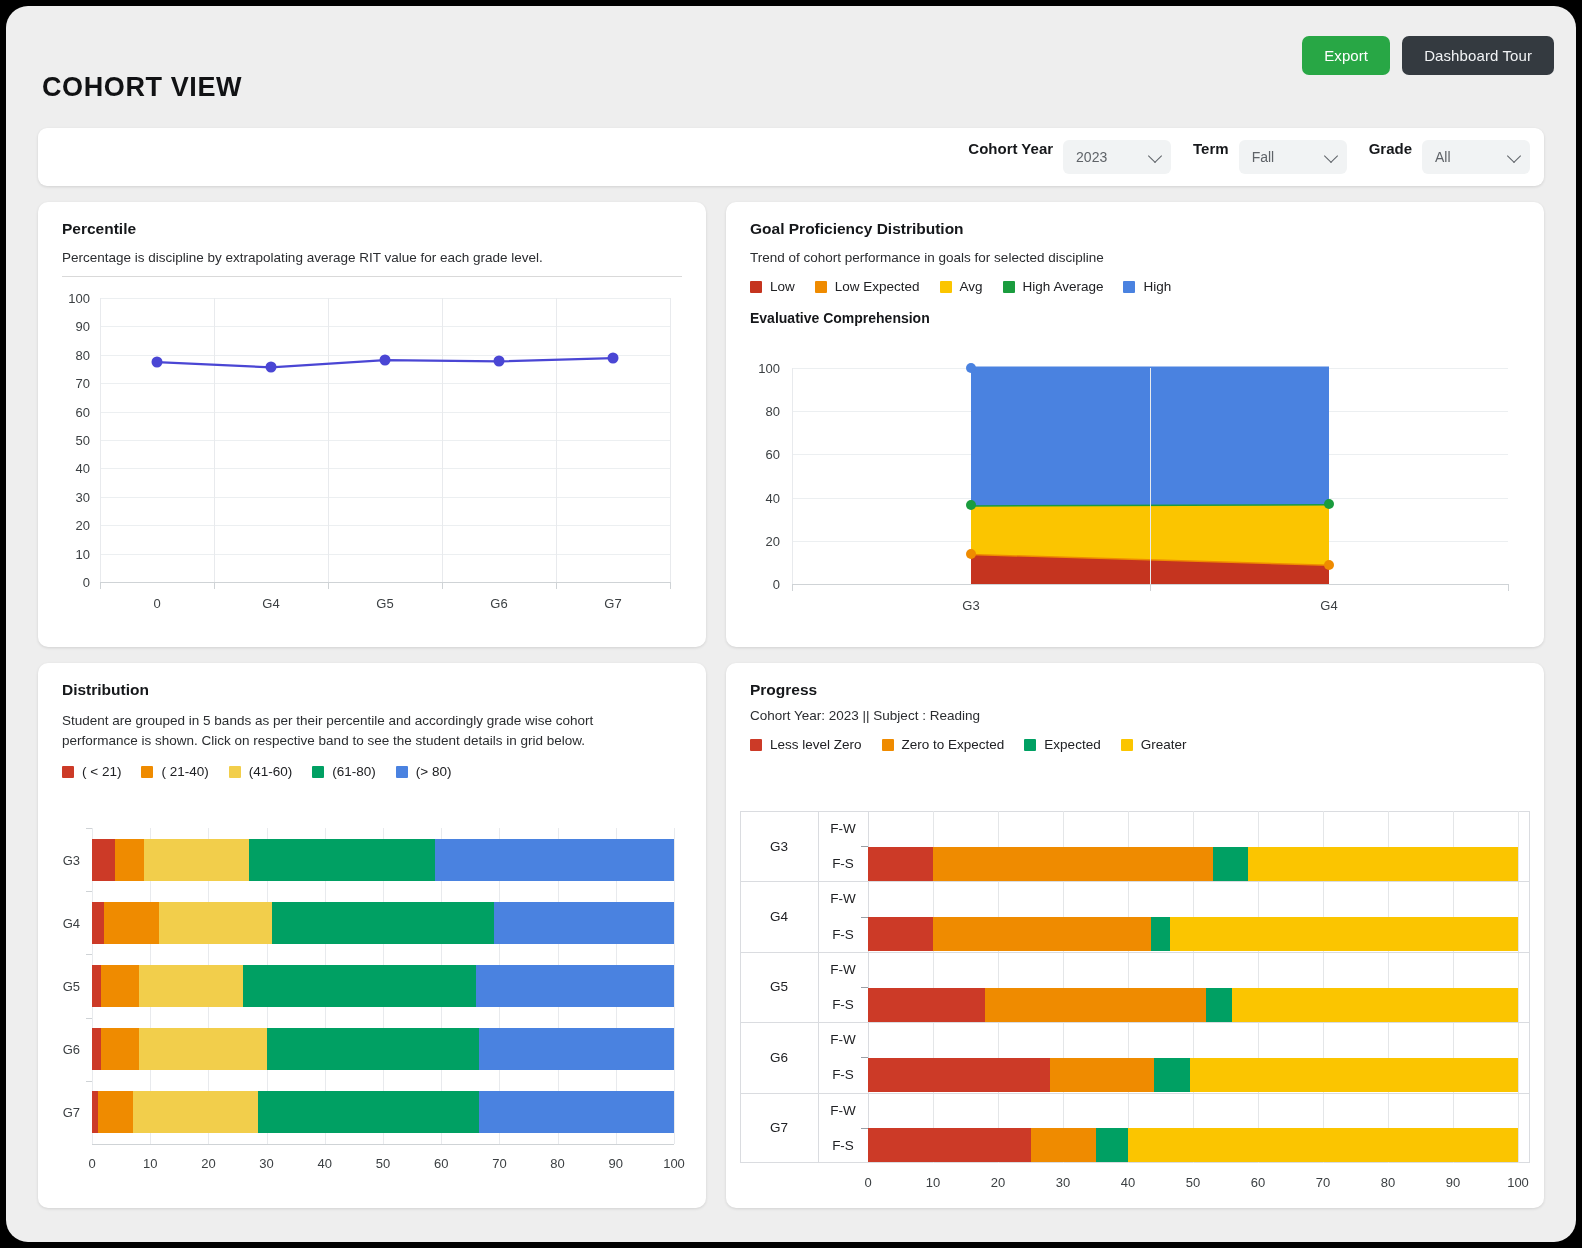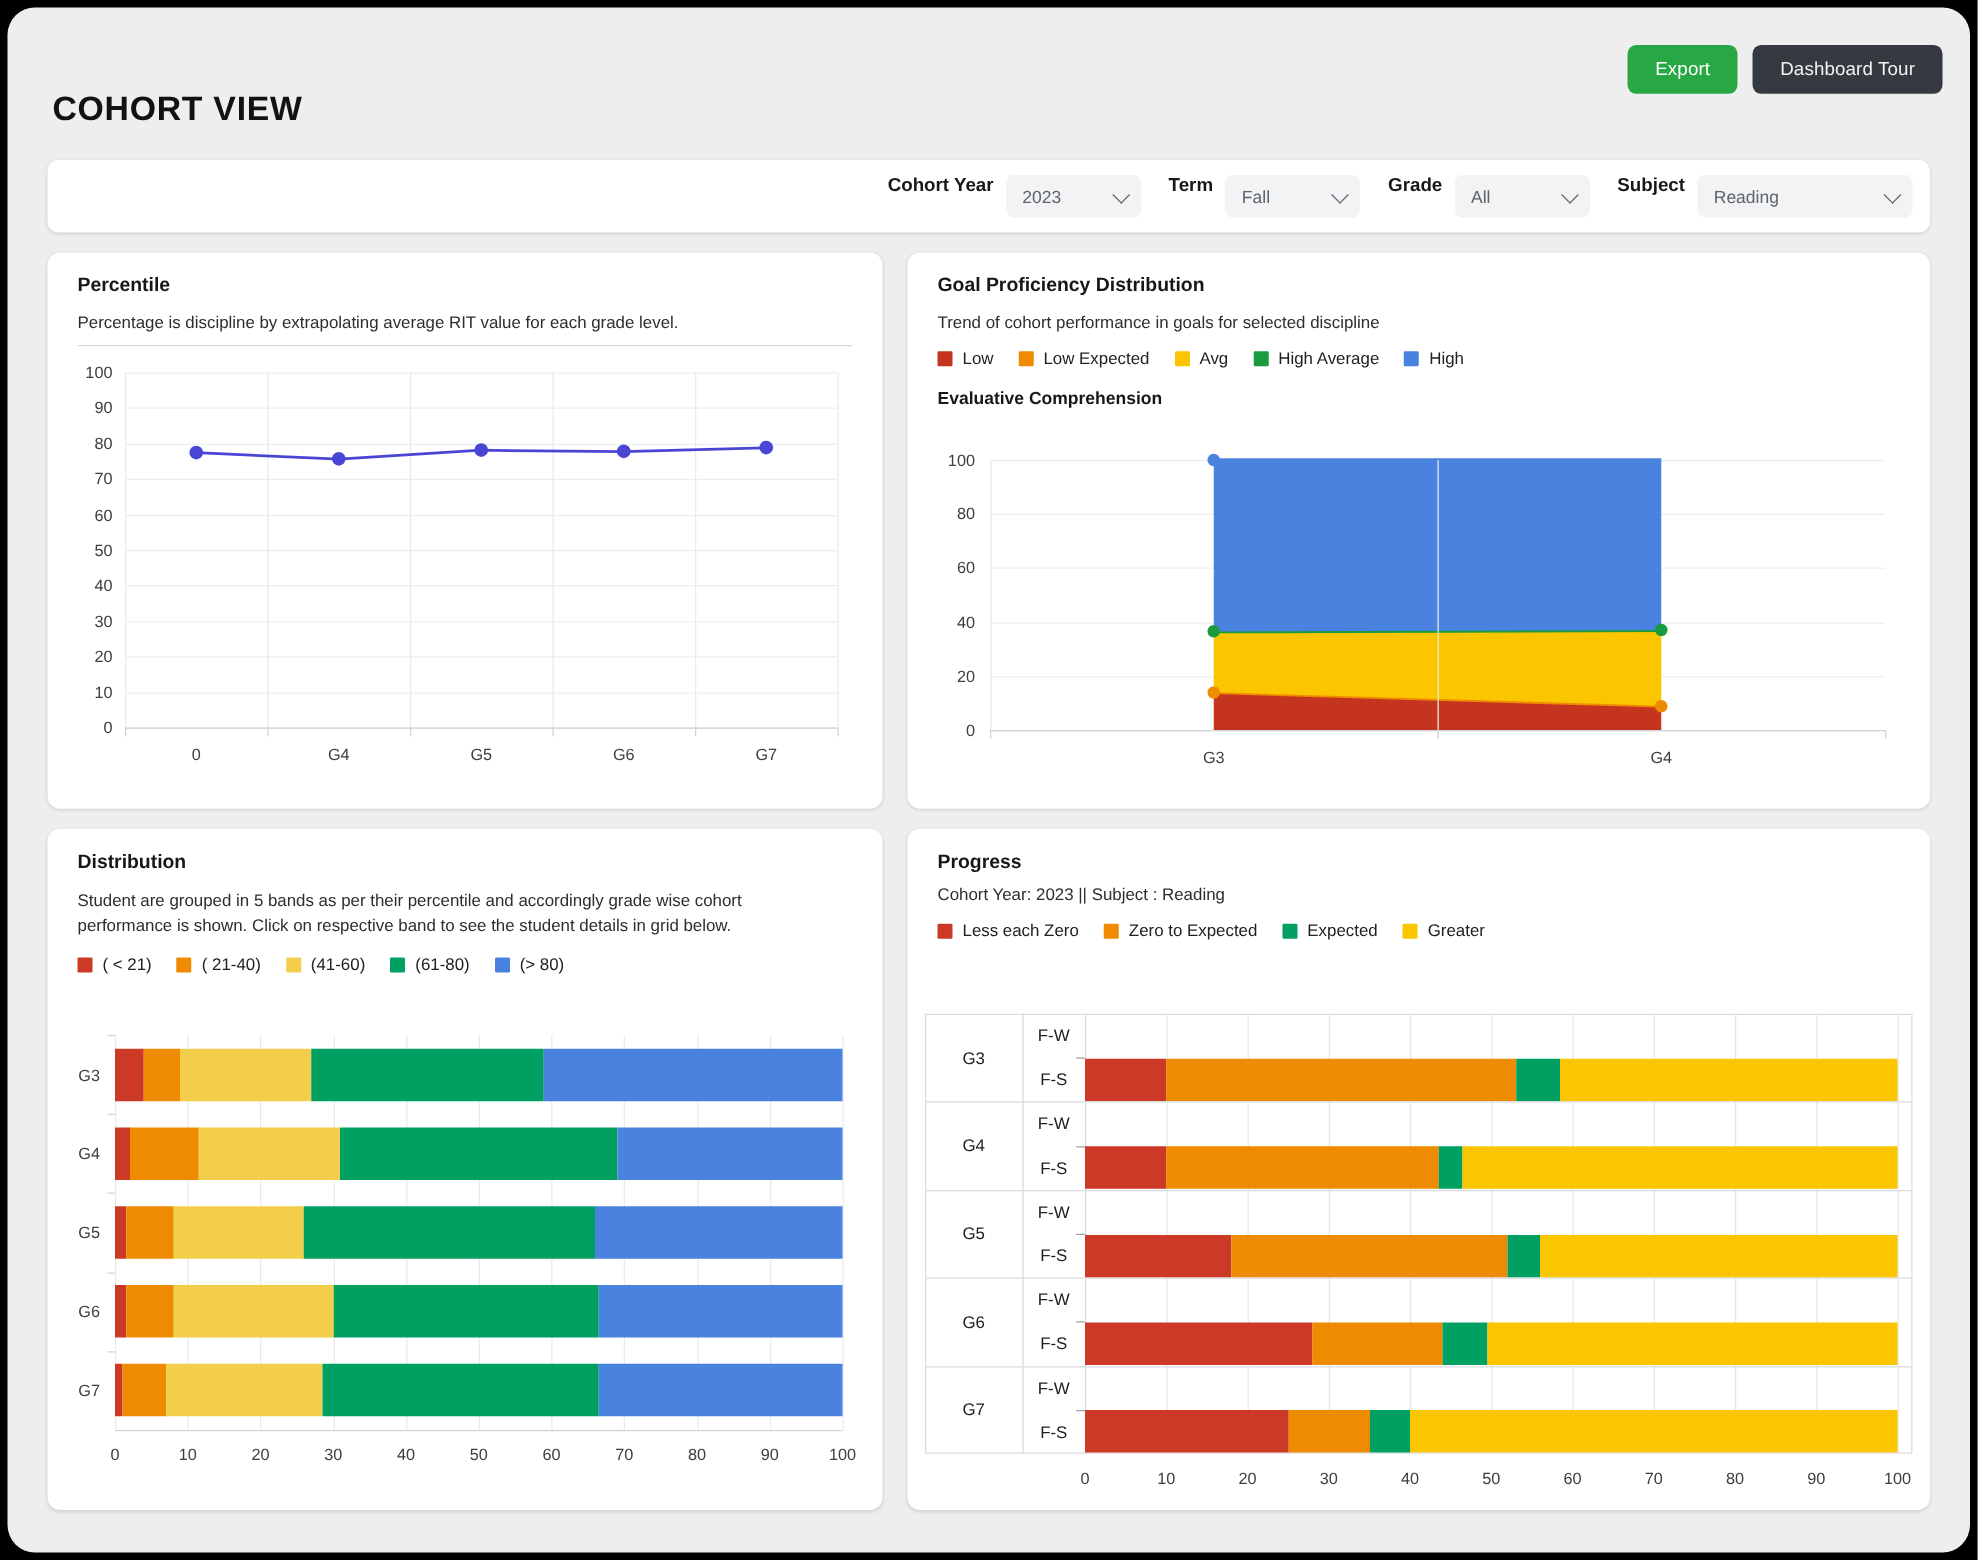--- a/index.html
+++ b/index.html
@@ -179,27 +179,20 @@
         <span class="filter-label">Term</span>
         <div class="select">
           <span class="val">Fall</span>
           <span class="chev"></span>
         </div>
       </div>
       <div class="filter-group">
         <span class="filter-label">Grade</span>
         <div class="select">
           <span class="val">All</span>
-          <span class="chev"></span>
-        </div>
-      </div>
-      <div class="filter-group">
-        <span class="filter-label">Subject</span>
-        <div class="select wide">
-          <span class="val">Reading</span>
           <span class="chev"></span>
         </div>
       </div>
     </div>
   </div>
 
   <div class="card" id="card-percentile">
     <div class="card-title">Percentile</div>
     <div class="card-sub">Percentage is discipline by extrapolating average RIT value for each grade level.</div>
     <div class="hr"></div>
@@ -419,21 +412,21 @@
         </div>
       </div>
   </div>
 
   <div class="card" id="card-progress">
     <div class="card-title">Progress</div>
     <div class="card-sub" style="margin-top:9px">Cohort Year: 2023 || Subject : Reading</div>
     <div class="legend" id="legend-prog">
         <div class="legend-item">
           <span class="legend-swatch" style="background: rgb(204, 58, 39);"></span>
-          <span class="legend-text">Less each Zero</span>
+          <span class="legend-text">Less level Zero</span>
         </div>
         <div class="legend-item">
           <span class="legend-swatch" style="background: rgb(239, 139, 0);"></span>
           <span class="legend-text">Zero to Expected</span>
         </div>
         <div class="legend-item">
           <span class="legend-swatch" style="background: rgb(0, 160, 99);"></span>
           <span class="legend-text">Expected</span>
         </div>
         <div class="legend-item">

